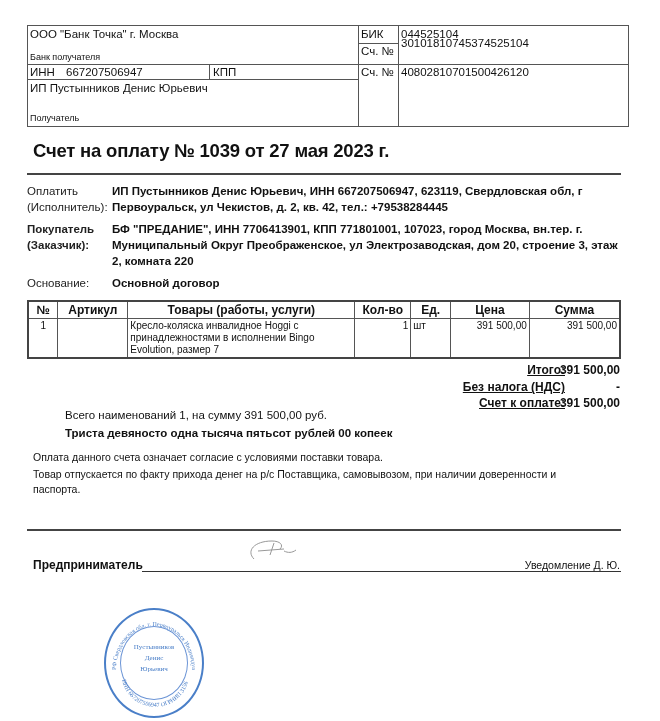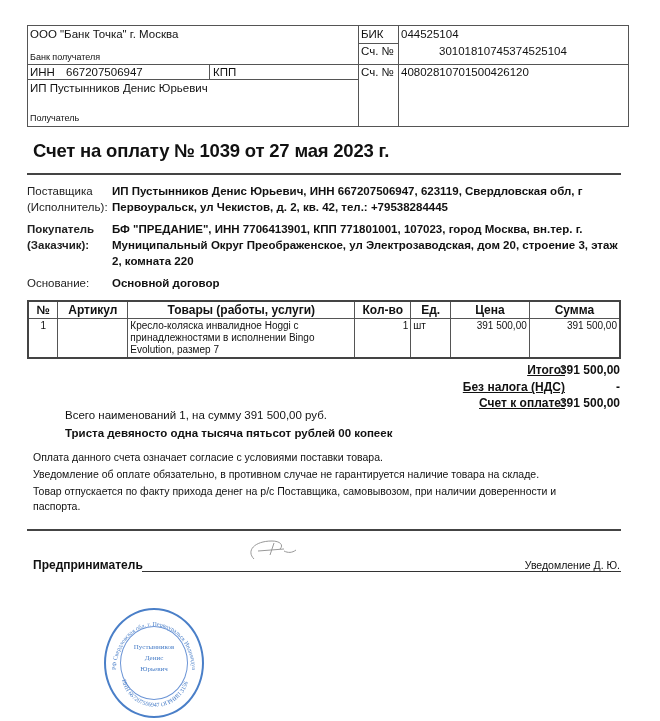--- a/index.html
+++ b/index.html
@@ -38,37 +38,37 @@
   <div class="b-line" style="left:0;top:38px;width:600px;height:1px;"></div>
   <div class="b-line" style="left:330px;top:17px;width:40px;height:1px;"></div>
   <div class="b-line" style="left:0;top:53px;width:330px;height:1px;"></div>
   <div class="b-line" style="left:181px;top:38px;width:1px;height:15px;"></div>
 
   <span class="abs med" style="left:2px;top:2px;">ООО "Банк Точка" г. Москва</span>
   <span class="abs lbl9" style="left:2px;top:26px;">Банк получателя</span>
   <span class="abs med" style="left:333px;top:2px;">БИК</span>
   <span class="abs med" style="left:373px;top:2px;">044525104</span>
   <span class="abs med" style="left:333px;top:19px;">Сч. №</span>
-  <span class="abs med" style="left:373px;top:19px;margin-left:38px;">30101810745374525104</span>
+  <span class="abs med" style="left:373px;top:11px;">30101810745374525104</span>
 
   <span class="abs med" style="left:2px;top:40px;">ИНН</span>
   <span class="abs med" style="left:38px;top:40px;">667207506947</span>
   <span class="abs med" style="left:185px;top:40px;">КПП</span>
   <span class="abs med" style="left:220px;top:40px;"></span>
   <span class="abs med" style="left:333px;top:40px;">Сч. №</span>
   <span class="abs med" style="left:373px;top:40px;">40802810701500426120</span>
   <span class="abs med" style="left:2px;top:56px;">ИП Пустынников Денис Юрьевич</span>
   <span class="abs lbl9" style="left:2px;top:87px;">Получатель</span>
 </div>
 
 <div class="abs title">Счет на оплату № 1039 от 27 мая 2023 г.</div>
 <div class="abs rule" style="top:173px;"></div>
 
 <div class="abs party-label" style="top:183px;">
-  <div>Поставщика</div>
+  <div>Оплатить</div>
   <div style="width:84px;overflow:hidden;white-space:nowrap;">(Исполнитель):</div>
 </div>
 <div class="abs party-val" style="top:183px;">ИП Пустынников Денис Юрьевич, ИНН 667207506947, 623119, Свердловская обл, г Первоуральск, ул Чекистов, д. 2, кв. 42, тел.: +79538284445</div>
 
 <div class="abs party-label" style="top:221px;font-weight:bold;">
   <div>Покупатель</div>
   <div>(Заказчик):</div>
 </div>
 <div class="abs party-val" style="top:221px;">БФ "ПРЕДАНИЕ", ИНН 7706413901, КПП 771801001, 107023, город Москва, вн.тер. г. Муниципальный Округ Преображенское, ул Электрозаводская, дом 20, строение 3, этаж 2, комната 220</div>
 
@@ -114,21 +114,20 @@
 <div class="abs tot-l" style="top:380px;">Без налога (НДС)</div>
 <div class="abs tot-v" style="top:380px;">-</div>
 <div class="abs tot-l" style="top:396px;">Счет к оплате:</div>
 <div class="abs tot-v" style="top:396px;">391 500,00</div>
 
 <div class="abs txt" style="top:409px;">Всего наименований 1, на сумму 391 500,00 руб.</div>
 <div class="abs txt" style="top:427px;font-weight:bold;">Триста девяносто одна тысяча пятьсот рублей 00 копеек</div>
 
 <div class="abs txt-s" style="top:448px;">
   <div style="margin-top:2px;">Оплата данного счета означает согласие с условиями поставки товара.</div>
-  <div style="margin-top:2px;">Уведомление об оплате обязательно, в противном случае не гарантируется наличие товара на складе.</div>
   <div style="margin-top:2px;width:560px;">Товар отпускается по факту прихода денег на р/с Поставщика, самовывозом, при наличии доверенности и паспорта.</div>
 </div>
 
 <div class="abs rule" style="top:529px;"></div>
 
 <div class="abs" style="left:33px;top:558px;font-size:12px;font-weight:bold;">Предприниматель</div>
 <div class="abs" style="left:142px;top:571px;width:479px;height:1px;background:#333;"></div>
 <div class="abs" style="right:40px;top:559px;font-size:10.5px;">Уведомление Д. Ю.</div>
 <svg class="abs" style="left:244px;top:537px;" width="64" height="26" viewBox="0 0 64 26">
   <path d="M10 22 C2 14, 10 4, 28 4 C36 4, 40 8, 36 12 M14 14 L40 12 M30 6 L26 18 M40 14 C44 16, 48 16, 52 13" fill="none" stroke="#999" stroke-width="1"></path>

